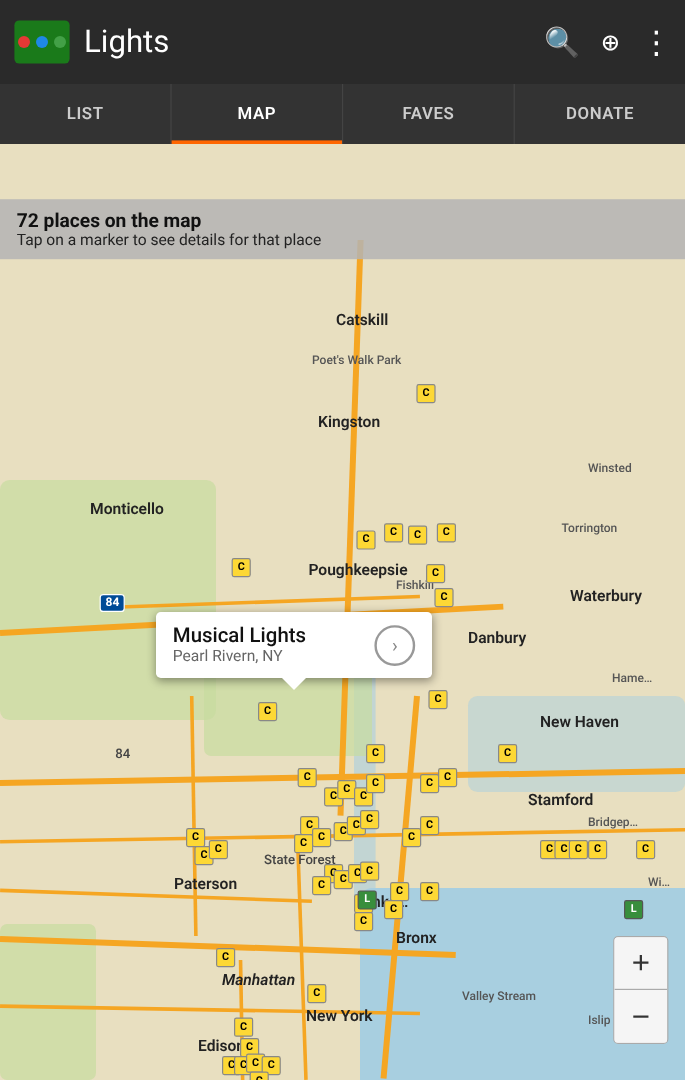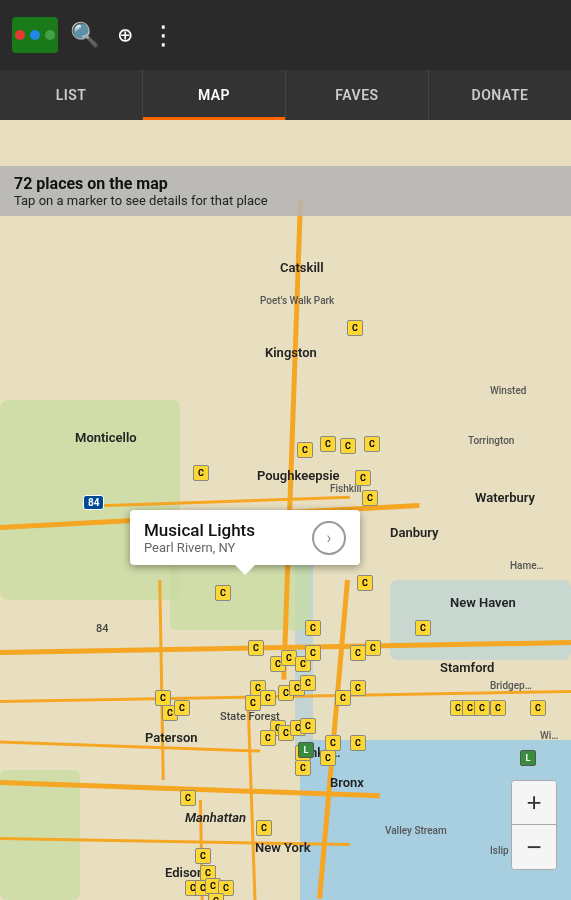--- a/index.html
+++ b/index.html
@@ -296,20 +296,21 @@
   </style>
 </head>
 <body>
 
 <div id="header">
   <div id="app-icon">
     <div class="dot dot-red"></div>
     <div class="dot dot-blue"></div>
     <div class="dot dot-green"></div>
   </div>
+  <span id="app-title">Lights</span>
   <div id="header-icons">
     <span class="header-icon" style="font-size:24px;">🔍</span>
     <span class="header-icon" style="font-size:24px; font-family:monospace; font-style:normal;">⊕</span>
     <span class="header-icon" style="font-size:26px; letter-spacing:-1px; font-family:serif;">⋮</span>
   </div>
 </div>
 
 <div id="tabs">
   <div class="tab">
     <span>LIST</span>
@@ -428,21 +429,21 @@
       <div class="marker-c" style="left: 205px; top: 758px;">C</div>
       <div class="marker-c" style="left: 218px; top: 760px;">C</div>
       <div class="marker-c" style="left: 208px; top: 773px;">C</div>
       <div class="marker-c" style="left: 347px; top: 200px;">C</div>
       <div class="marker-l" style="left: 298px; top: 622px;">L</div>
       <div class="marker-l" style="left: 520px; top: 630px;">L</div>
     </div>
 <div class="map-label map-label-city" style="left: 280px; top: 140px; text-align: center;">Catskill</div>
     <div class="map-label map-label-small" style="left: 260px; top: 175px;">Poet's Walk Park</div>
     <div class="map-label map-label-city" style="left: 265px; top: 225px;">Kingston</div>
-    <div class="map-label map-label-city" style="left: 75px; top: 310px;">Monticello</div>
+    <div class="map-label map-label-city" style="left: 75px; top: 297px;">Monticello</div>
     <div class="map-label map-label-city" style="left: 135px; top: 390px;">Middletown</div>
     <div class="map-label map-label-city" style="left: 245px; top: 415px;">Newburgh</div>
     <div class="map-label map-label-city" style="left: 225px; top: 348px; padding-left: 32px;">Poughkeepsie</div>
     <div class="map-label map-label-small" style="left: 330px; top: 363px;">Fishkill</div>
     <div class="map-label map-label-city" style="left: 390px; top: 405px;">Danbury</div>
     <div class="map-label map-label-city" style="left: 475px; top: 370px;">Waterbury</div>
     <div class="map-label map-label-city" style="left: 450px; top: 475px;">New Haven</div>
     <div class="map-label map-label-city" style="left: 440px; top: 540px;">Stamford</div>
     <div class="map-label map-label-small" style="left: 490px; top: 560px;">Bridgep…</div>
     <div class="map-label" style="left: 220px; top: 590px;">State Forest</div>

